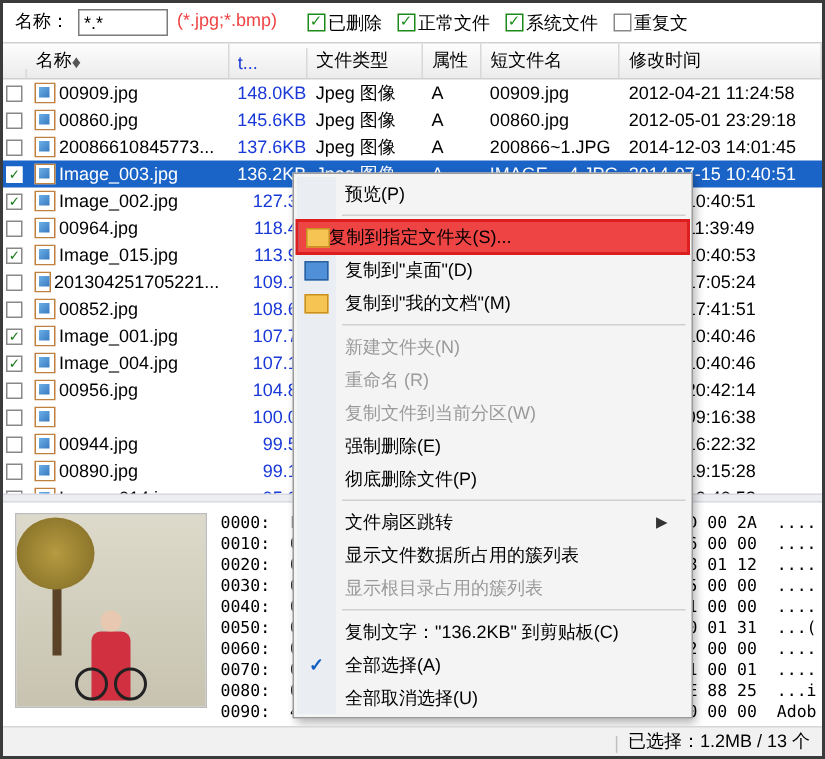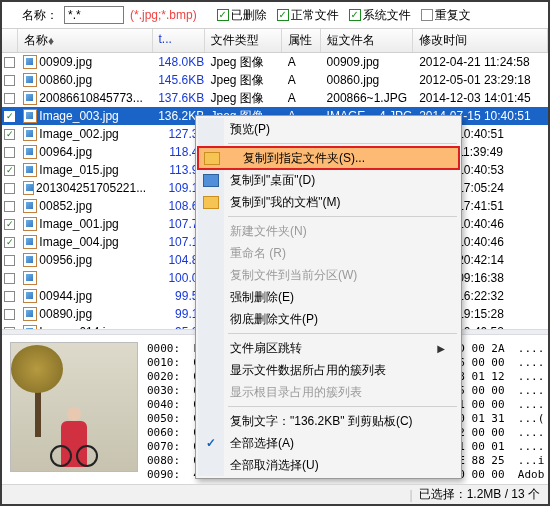--- a/index.html
+++ b/index.html
@@ -1,24 +1,24 @@
 <!DOCTYPE html>
 <html><head>
 <meta charset="utf-8">
 <style>
   *{box-sizing:border-box;margin:0;padding:0;font-family:"Microsoft YaHei","SimSun",sans-serif;font-size:12px;}
   body{background:#fff;width:550px;height:506px;overflow:hidden;border:2px solid #3b3b3b;position:relative;}
-  .toolbar{display:flex;align-items:center;padding:4px 20px;gap:6px;}
+  .toolbar{display:flex;padding:4px 8px;gap:6px;}
   .toolbar label{color:#000;}
   .toolbar input[type=text]{width:60px;border:1px solid #7a7a7a;padding:1px 3px;background:#fff;}
   .toolbar .paren{color:#ef4444;margin-right:10px;}
   .chk{display:inline-flex;align-items:center;gap:2px;margin-left:4px;}
   .chk .box{width:12px;height:12px;border:1px solid #1a8a1a;display:inline-flex;align-items:center;justify-content:center;color:#1a8a1a;font-size:10px;line-height:1;}
   .chk .box.empty{border-color:#888;color:transparent;}
-  .header{display:flex;background:linear-gradient(#fdfdfd,#ececec);border-top:1px solid #d0d0d0;border-bottom:1px solid #cfcfcf;}
+  .header{display:flex;background:linear-gradient(#fdfdfd,#ececec);border-top:1px solid #d0d0d0;border-bottom:1px solid #cfcfcf;align-items:flex-end;}
   .header .col{padding:3px 6px;border-right:1px solid #d8d8d8;white-space:nowrap;overflow:hidden;}
   .rows{height:276px;overflow:hidden;}
   .row{display:flex;height:18px;align-items:center;}
   .row .cell{padding:0 6px;white-space:nowrap;overflow:hidden;}
   .row .chkcell{width:16px;display:flex;align-items:center;justify-content:center;}
   .row .chkbox{width:11px;height:11px;border:1px solid #888;background:#fff;display:inline-flex;align-items:center;justify-content:center;font-size:9px;color:#1a7a1a;}
   .row .icon{width:14px;height:14px;margin-right:2px;display:inline-block;background:#fff;border:1px solid #c08040;position:relative;}
   .row .icon::after{content:"";position:absolute;left:2px;top:2px;width:7px;height:7px;background:linear-gradient(135deg,#6bb0e8,#3a7abf);}
   .row.sel{background:#1a63c7;color:#fff;}
   .row.sel .chkbox{border-color:#fff;}
@@ -26,21 +26,21 @@
   .c-size{width:54px;text-align:right;color:#1838d8;}
   .row.sel .c-size{color:#fff;}
   .c-type{width:80px;}
   .c-attr{width:40px;}
   .c-short{width:96px;}
   .c-date{width:140px;}
   .header .c-size{text-align:left;}
   .menu{position:absolute;left:193px;top:113px;width:267px;background:#f4f4f4;border:1px solid #9a9a9a;box-shadow:2px 3px 6px rgba(0,0,0,.3);padding:2px;text-align:right;}
   .menu .strip{position:absolute;left:2px;top:2px;bottom:2px;width:26px;background:#eaeef3;}
   .menu .item{position:relative;display:flex;align-items:center;height:22px;padding-left:32px;padding-right:14px;}
-  .menu .item.hl{background:#fdba74;border:1px solid #7bb6ef;padding-left:44px;height:22px;}
+  .menu .item.hl{background:#ef4444;border:1px solid #7bb6ef;padding-left:20px;height:22px;}
   .menu .item.red{outline:2px solid #dc1e1e;outline-offset:-1px;}
   .menu .sep{height:1px;margin:3px 2px 3px 30px;background:#d0d0d0;}
   .menu .item.dis{color:#9a9a9a;}
   .menu .arrow{margin-left:auto;font-size:10px;color:#333;}
   .menu .micon{position:absolute;left:5px;width:16px;height:16px;display:flex;align-items:center;justify-content:center;font-size:12px;}
   .menu .micon.folder::before{content:"";width:14px;height:11px;background:#f6c452;border:1px solid #c98f20;display:block;}
   .menu .micon.folder.blue::before{background:#4f90d8;border-color:#2c619e;}
   .menu .micon.check{color:#1560c0;font-weight:bold;}
   .preview{position:absolute;left:8px;top:340px;width:128px;height:130px;border:1px solid #bcbcbc;background:linear-gradient(#dedacb,#c7c3b0);overflow:hidden;display:flex;align-items:flex-end;justify-content:center;}
   .preview .tree{position:absolute;left:6px;top:4px;width:40px;height:90px;background:radial-gradient(circle at 20px 30px,#7a5a2c 0 10px,transparent 11px),linear-gradient(#5a4326,#5a4326);background-size:auto,6px 90px;background-position:0 0,18px 0;background-repeat:no-repeat;}

